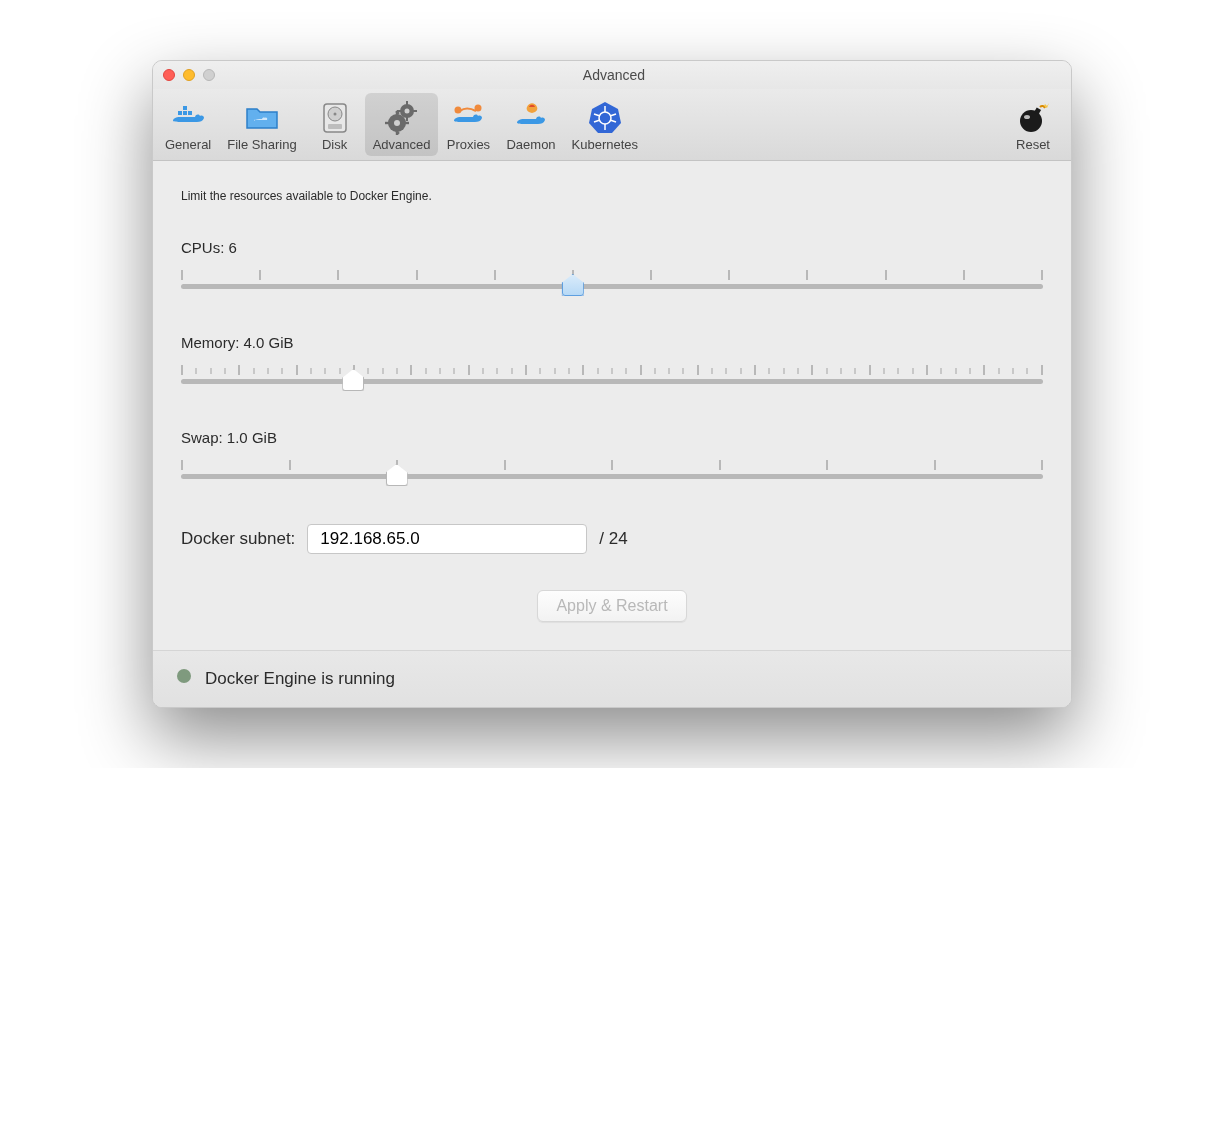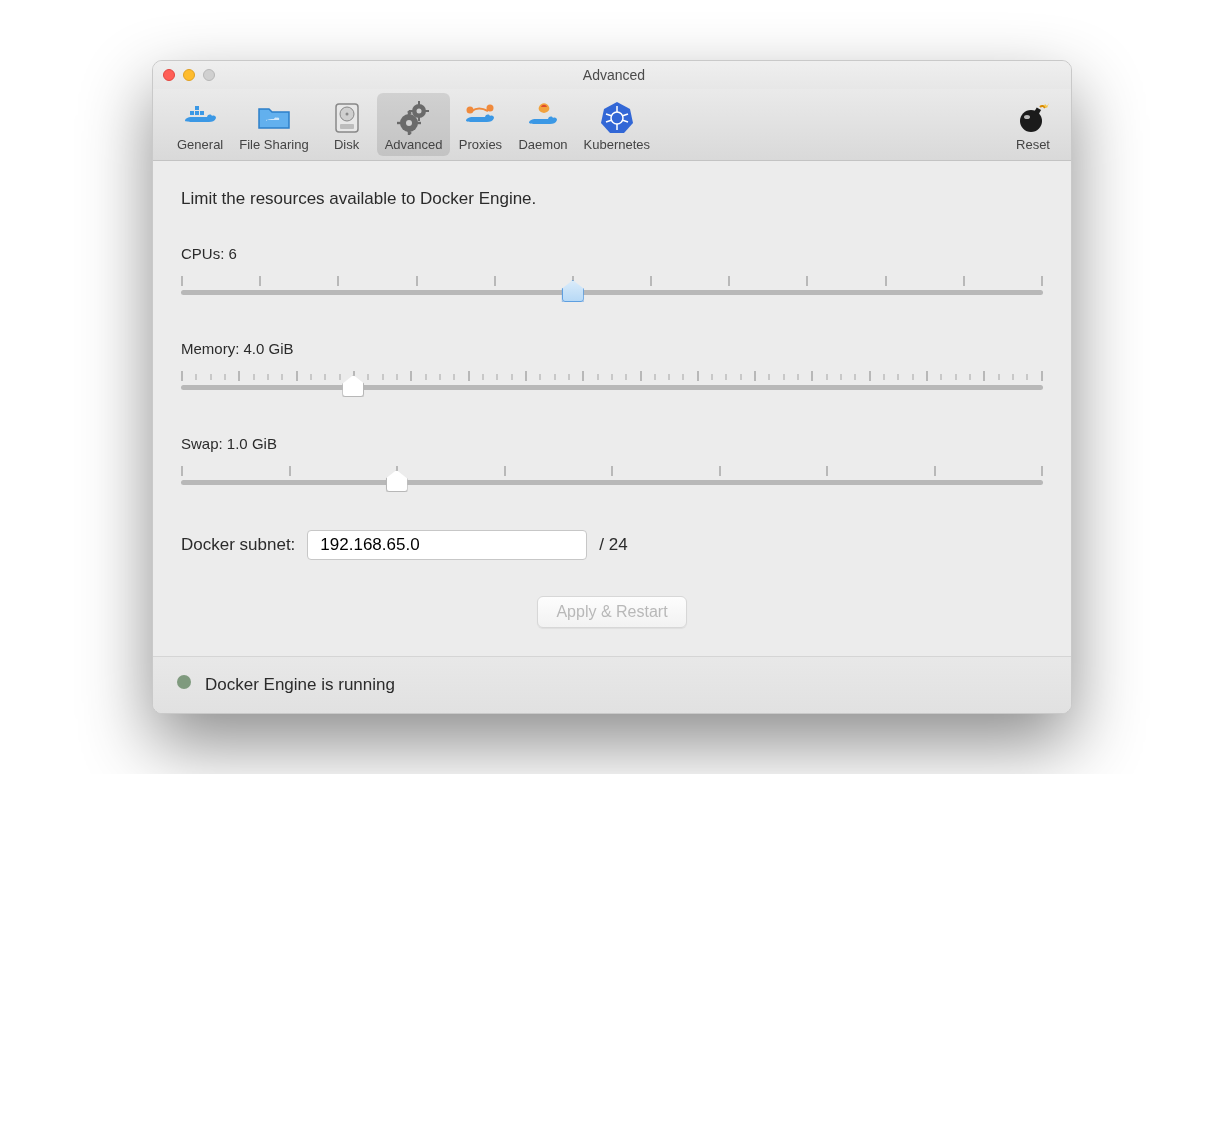--- a/index.html
+++ b/index.html
@@ -37,21 +37,21 @@
     flex: 1;
     text-align: center;
     font-size: 14px;
     color: #4b4b4b;
     margin-left: -48px;
   }
   
   .toolbar {
     display: flex;
     align-items: flex-start;
-    padding: 4px 8px 4px 16px;
+    padding: 4px 8px 4px 4px;
     background: linear-gradient(#eaeaea, #d9d9d9);
     border-bottom: 1px solid #c3c3c3;
   }
   .toolbar-item {
     display: flex;
     flex-direction: column;
     align-items: center;
     padding: 4px 8px;
     border-radius: 6px;
     font-size: 13px;
@@ -68,21 +68,21 @@
   }
   .toolbar-spacer { flex: 1; }
   
   .content {
     padding: 28px 28px 16px 28px;
     background: #ececec;
     font-size: 16px;
     color: #2b2b2b;
   }
   .description {
-    font-size: 17px;
+    font-size: 12px;
     margin-bottom: 36px;
   }
   .slider-block { margin-bottom: 34px; }
   .slider-label { font-size: 15px; margin-bottom: 8px; }
   .slider-wrap { position: relative; height: 36px; }
   .slider-track {
     position:absolute; left:0; right:0; top:20px;
     height:5px; background:#b8b8b8; border-radius:3px;
   }
   .ticks {

